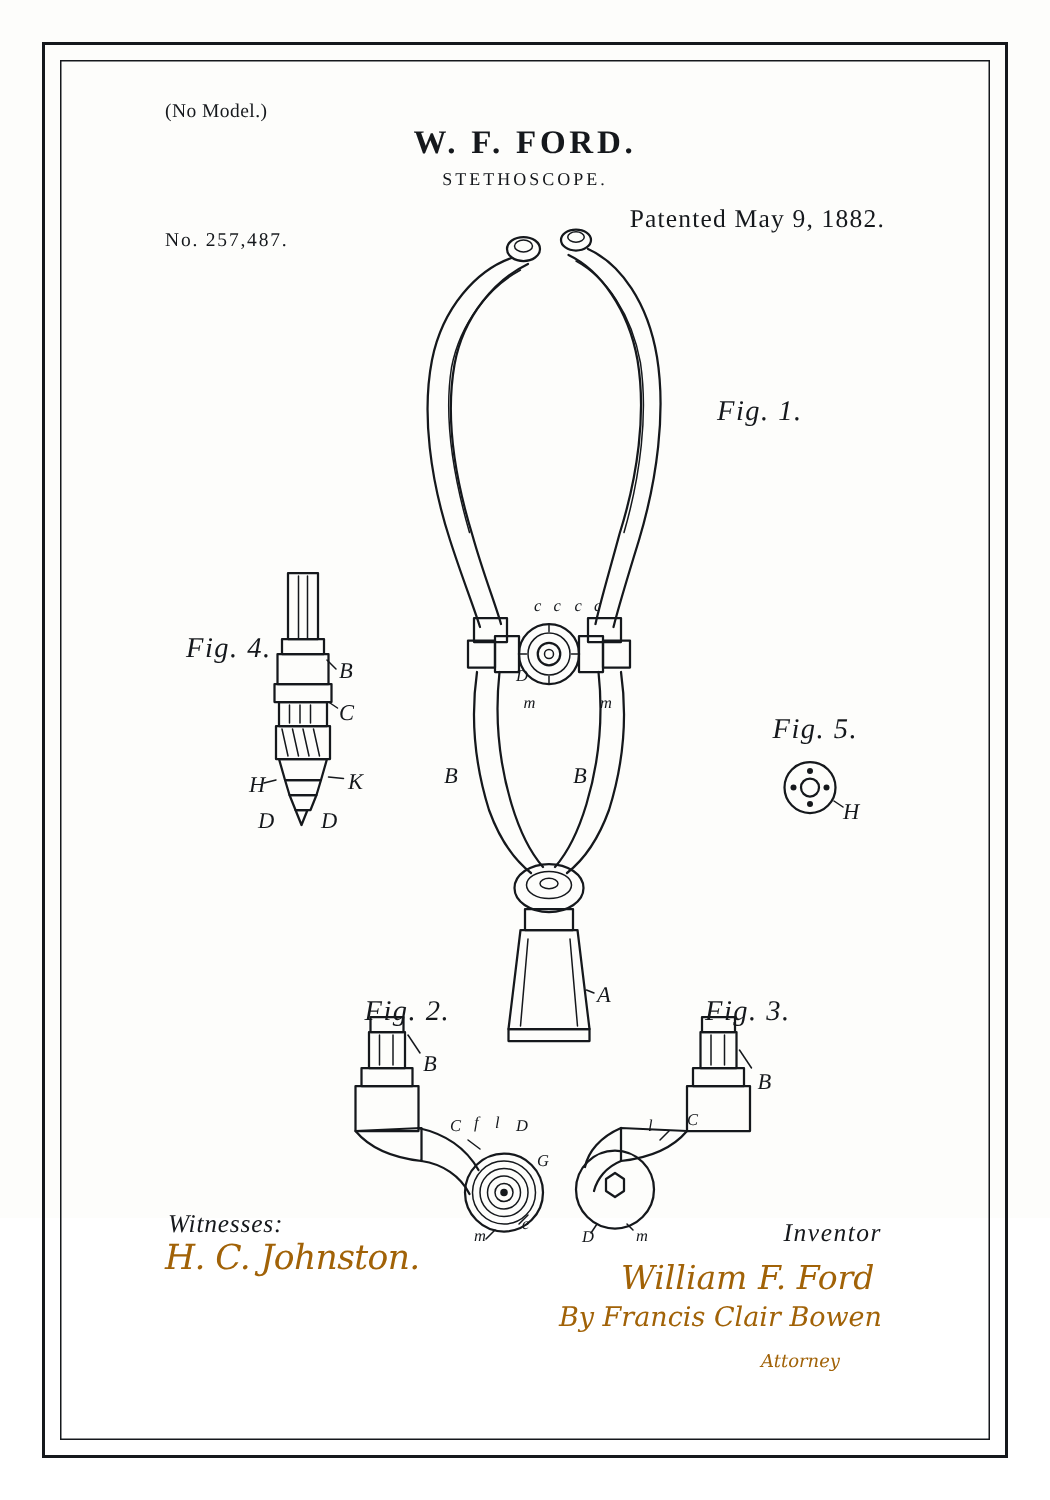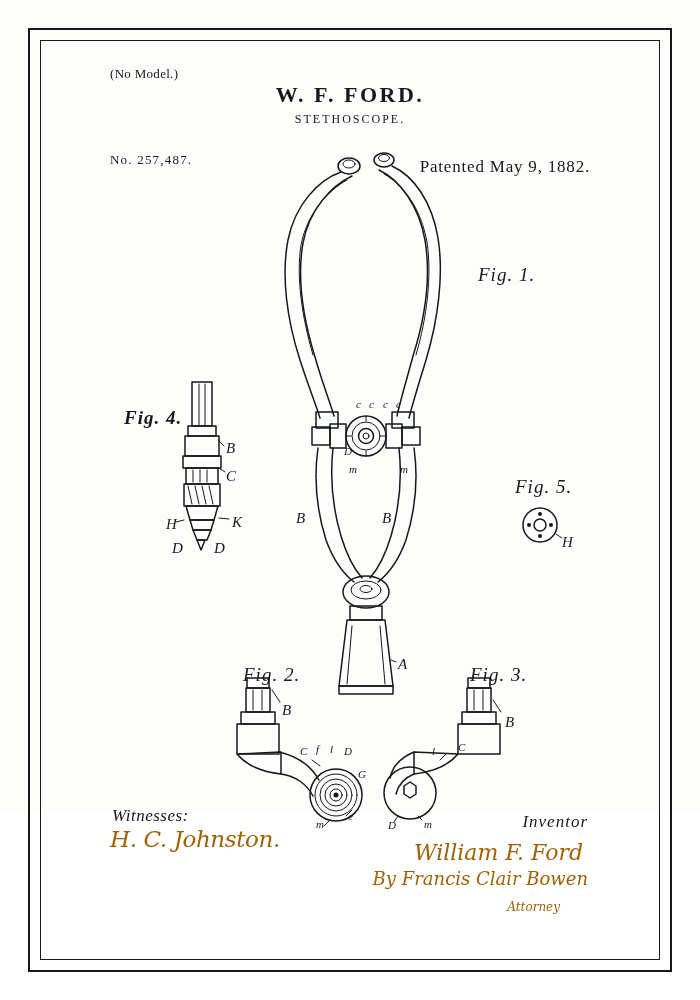--- a/index.html
+++ b/index.html
@@ -46,36 +46,35 @@
     font-size:12px;letter-spacing:2px;
   }
   .patno{
     position:absolute;left:110px;top:136px;
     font-size:13px;letter-spacing:1.2px;margin-top:16px;
   }
   .patdate{
     position:absolute;right:110px;top:136px;
     font-size:17px;letter-spacing:.8px;
     text-align:left;
-    margin-top:21px;
   }
 
   
   .figlabel{
     position:absolute;
     font-style:italic;
     font-size:19px;
     font-family:"Liberation Serif", serif;
     letter-spacing:1px;
     margin-top:24px;
   }
   #fig1-label{left:478px;top:240px;}
   #fig2-label{left:243px;top:640px;}
   #fig3-label{left:470px;top:640px;}
-  #fig4-label{left:124px;top:383px;font-weight:bold;}
+  #fig4-label{left:124px;top:398px;}
   #fig5-label{left:515px;top:452px;}
 
   
   .partletter{
     position:absolute;
     font-style:italic;
     font-size:15px;
     font-family:"Liberation Serif", serif;
   }
   .partletter.sm{font-size:11px;}

